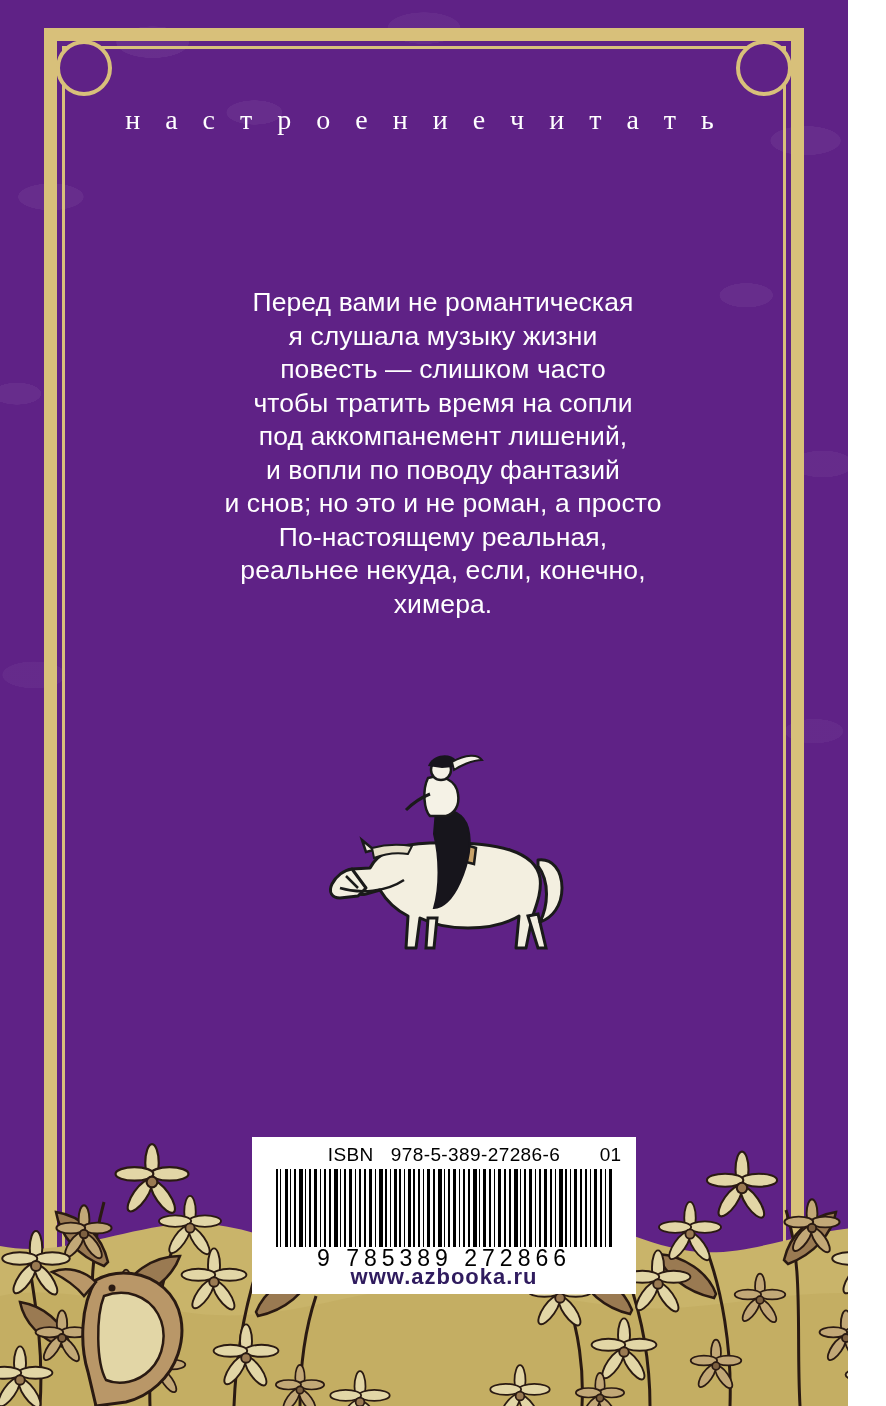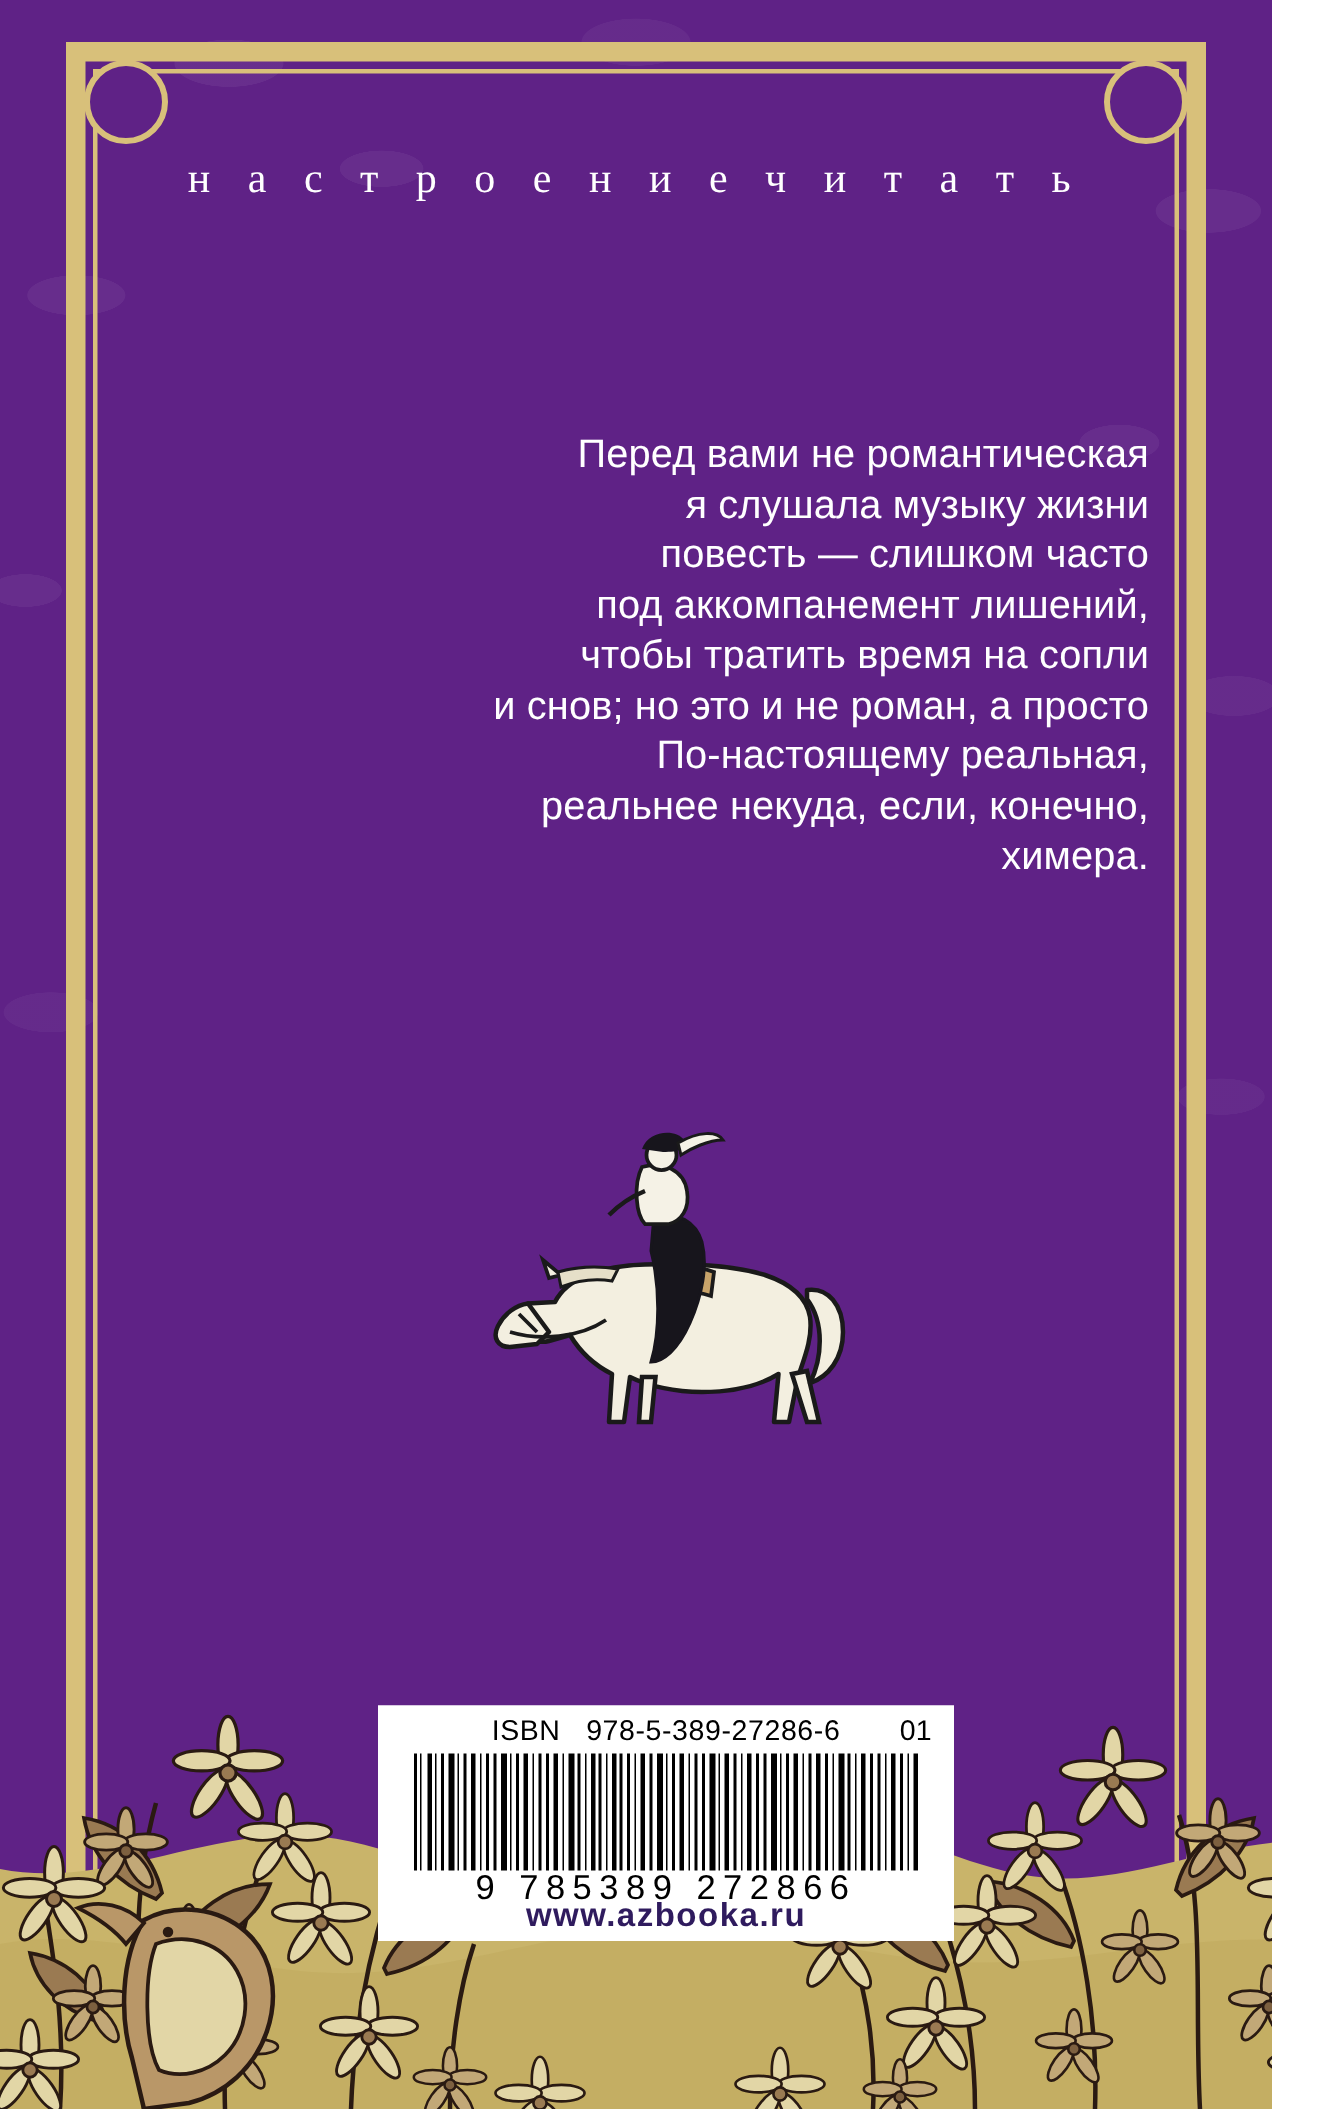--- a/index.html
+++ b/index.html
@@ -76,21 +76,21 @@
     font-size: 28px;
     letter-spacing: 9px;
     font-weight: 400;
   }
   
   .blurb {
     position: absolute;
     top: 286px;
     left: 120px;
     width: 646px;
-    text-align: right;
+    text-align: center;
     color: #ffffff;
     font-size: 26.5px;
     line-height: 33.5px;
     letter-spacing: 0.1px;
   }
   .blurb div { white-space: nowrap; }
   
   .illustration {
     position: absolute;
     left: 300px;
@@ -180,22 +180,23 @@
   <div class="frame-inner"></div>
   <div class="corner-ring tl"></div>
   <div class="corner-ring tr"></div>
 
   <div class="headline">н а с т р о е н и е   ч и т а т ь</div>
 
   <div class="blurb">
     <div>Перед вами не романтическая</div>
     <div>я слушала музыку жизни</div>
     <div>повесть — слишком часто</div>
+    <div>чтобы тратить время на сопли</div>
     <div>под аккомпанемент лишений,</div>
-    <div>чтобы тратить время на сопли</div>
+    <div>и вопли по поводу фантазий</div>
     <div>и снов; но это и не роман, а просто</div>
     <div>По-настоящему реальная,</div>
     <div>реальнее некуда, если, конечно,</div>
     <div>химера.</div>
   </div>
 
   <svg class="illustration" viewBox="0 0 290 240">
 
     <path d="M70 120 C78 104 100 96 130 95 C160 94 190 96 210 102 C228 108 238 118 240 130
              C242 144 236 158 232 170 L226 200 L216 200 L219 168 C206 176 188 180 168 180

